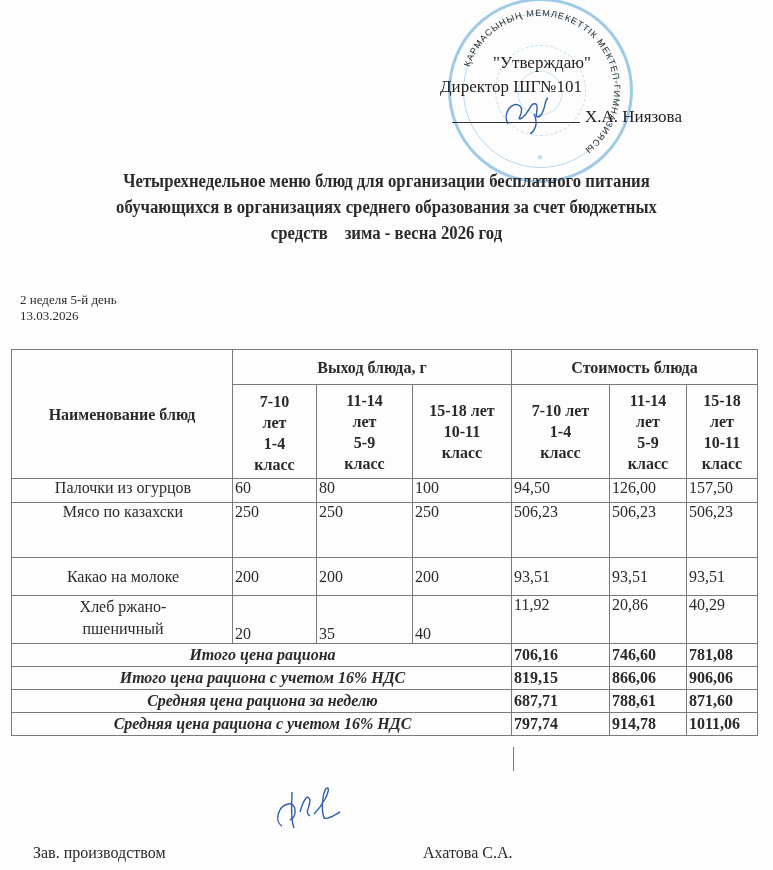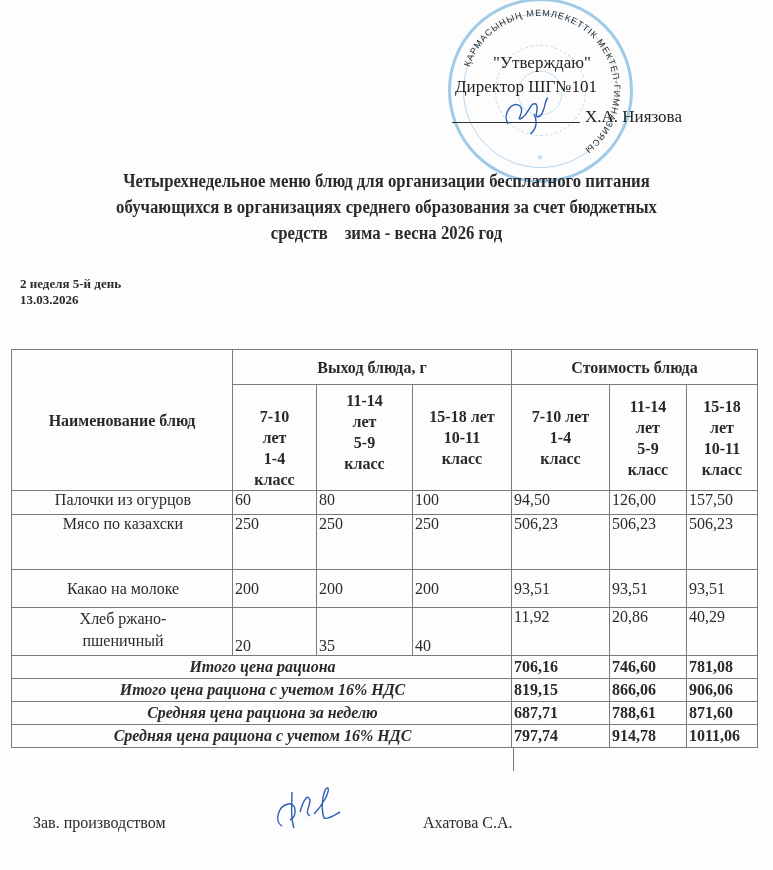--- a/index.html
+++ b/index.html
@@ -22,55 +22,55 @@
     border-radius:50%; border:1.5px dashed #b5d8ef;
   }
   .stamp-text { font-family:"Liberation Sans", sans-serif; font-size:9px; color:#7ab3db; letter-spacing:1px; }
 
   .approve { font-size:17px; color:#222; line-height:22px; }
   .title {
     left:0; width:773px; top:168px; text-align:center; font-weight:bold;
     font-size:18px; line-height:26px; color:#2b2b2b;
     font-family:"Liberation Serif", serif; transform:scaleX(0.93); transform-origin:386px 0;
   }
-  .dayinfo { left:20px; top:276px; font-weight:bold; font-size:13px; line-height:16px; }
+  .dayinfo { left:20px; top:292px; font-weight:normal; font-size:13px; line-height:16px; }
 
   table.menu {
     position:absolute; left:11px; top:349px; border-collapse:collapse;
     font-size:16px; table-layout:fixed;
   }
   table.menu td, table.menu th {
     border:1px solid #7a7a7a; padding:0 2px; vertical-align:top;margin-left:20px;
   }
   table.menu th { font-weight:bold; text-align:center; vertical-align:middle; line-height:21px; }
   .num { text-align:left; }
   .name { text-align:center; padding-left:4px !important; }
   .total td { font-weight:bold; height:22px; line-height:22px; }
   .total .lbl { font-style:italic; }
   .r-bottom { vertical-align:bottom !important; }
   .sigline { border-bottom:1px solid #333; }
-  .footer { font-size:16px; }
+  .footer { font-size:16px;margin-top:30px; }
   .sig { stroke:#2f5fb0; fill:none; stroke-width:1.4; }
 </style>
 </head>
 <body>
 
 <div class="abs stamp">
   <svg width="185" height="185" style="position:absolute;left:-3px;top:-3px">
     <defs>
         <path id="ring" d="M 92 92 m -74 0 a 74 74 0 1 1 148 0 a 74 74 0 1 1 -148 0"></path>
       </defs>
     <text class="stamp-text"><textPath href="#ring" startOffset="5%">ҚАРМАСЫНЫҢ МЕМЛЕКЕТТІК МЕКТЕП-ГИМНАЗИЯСЫ</textPath></text>
     <circle cx="92" cy="95" r="22" fill="none" stroke="#b8dbf0" stroke-width="1"></circle>
     <text x="92" y="165" text-anchor="middle" fill="#8fc3e4" font-size="12">*</text>
   </svg>
 </div>
 
 <div class="abs approve" style="left:493px; top:52px;">"Утверждаю"</div>
-<div class="abs approve" style="left:455px; top:76px;">Директор ШГ№101</div>
+<div class="abs approve" style="left:440px; top:76px;">Директор ШГ№101</div>
 <div class="abs sigline" style="left:452px; top:122px; width:128px;"></div>
 <svg class="abs" style="left:500px; top:94px;" width="60" height="40">
   <path class="sig" d="M8 30 C 2 20, 12 6, 20 12 C 26 18, 14 28, 22 24 C 30 18, 30 8, 36 10 C 40 14, 32 26, 40 22 C 46 16, 44 6, 48 4 M 34 20 C 38 28, 36 36, 30 40"></path>
 </svg>
 <div class="abs approve" style="left:585px; top:106px;">Х.А. Ниязова</div>
 
 <div class="abs title">
   <div>Четырехнедельное меню блюд для организации бесплатного питания</div>
   <div>обучающихся в организациях среднего образования за счет бюджетных</div>
   <div style="white-space:pre">средств    зима - весна 2026 год</div>
@@ -91,21 +91,21 @@
       <col style="width:77px">
       <col style="width:71px">
   </colgroup>
   <tbody>
       <tr style="height:35px">
     <th rowspan="2">Наименование блюд</th>
     <th colspan="3">Выход блюда, г</th>
     <th colspan="3">Стоимость блюда</th>
   </tr>
   <tr style="height:94px">
-    <th style="vertical-align:top;padding-top:21px">
+    <th style="vertical-align:top;padding-top:6px">
       <div>7-10</div>
           <div>лет</div>
           <div>1-4</div>
           <div>класс</div>
     </th>
     <th style="vertical-align:top;padding-top:5px">
       <div>11-14</div>
           <div>лет</div>
           <div>5-9</div>
           <div>класс</div>

